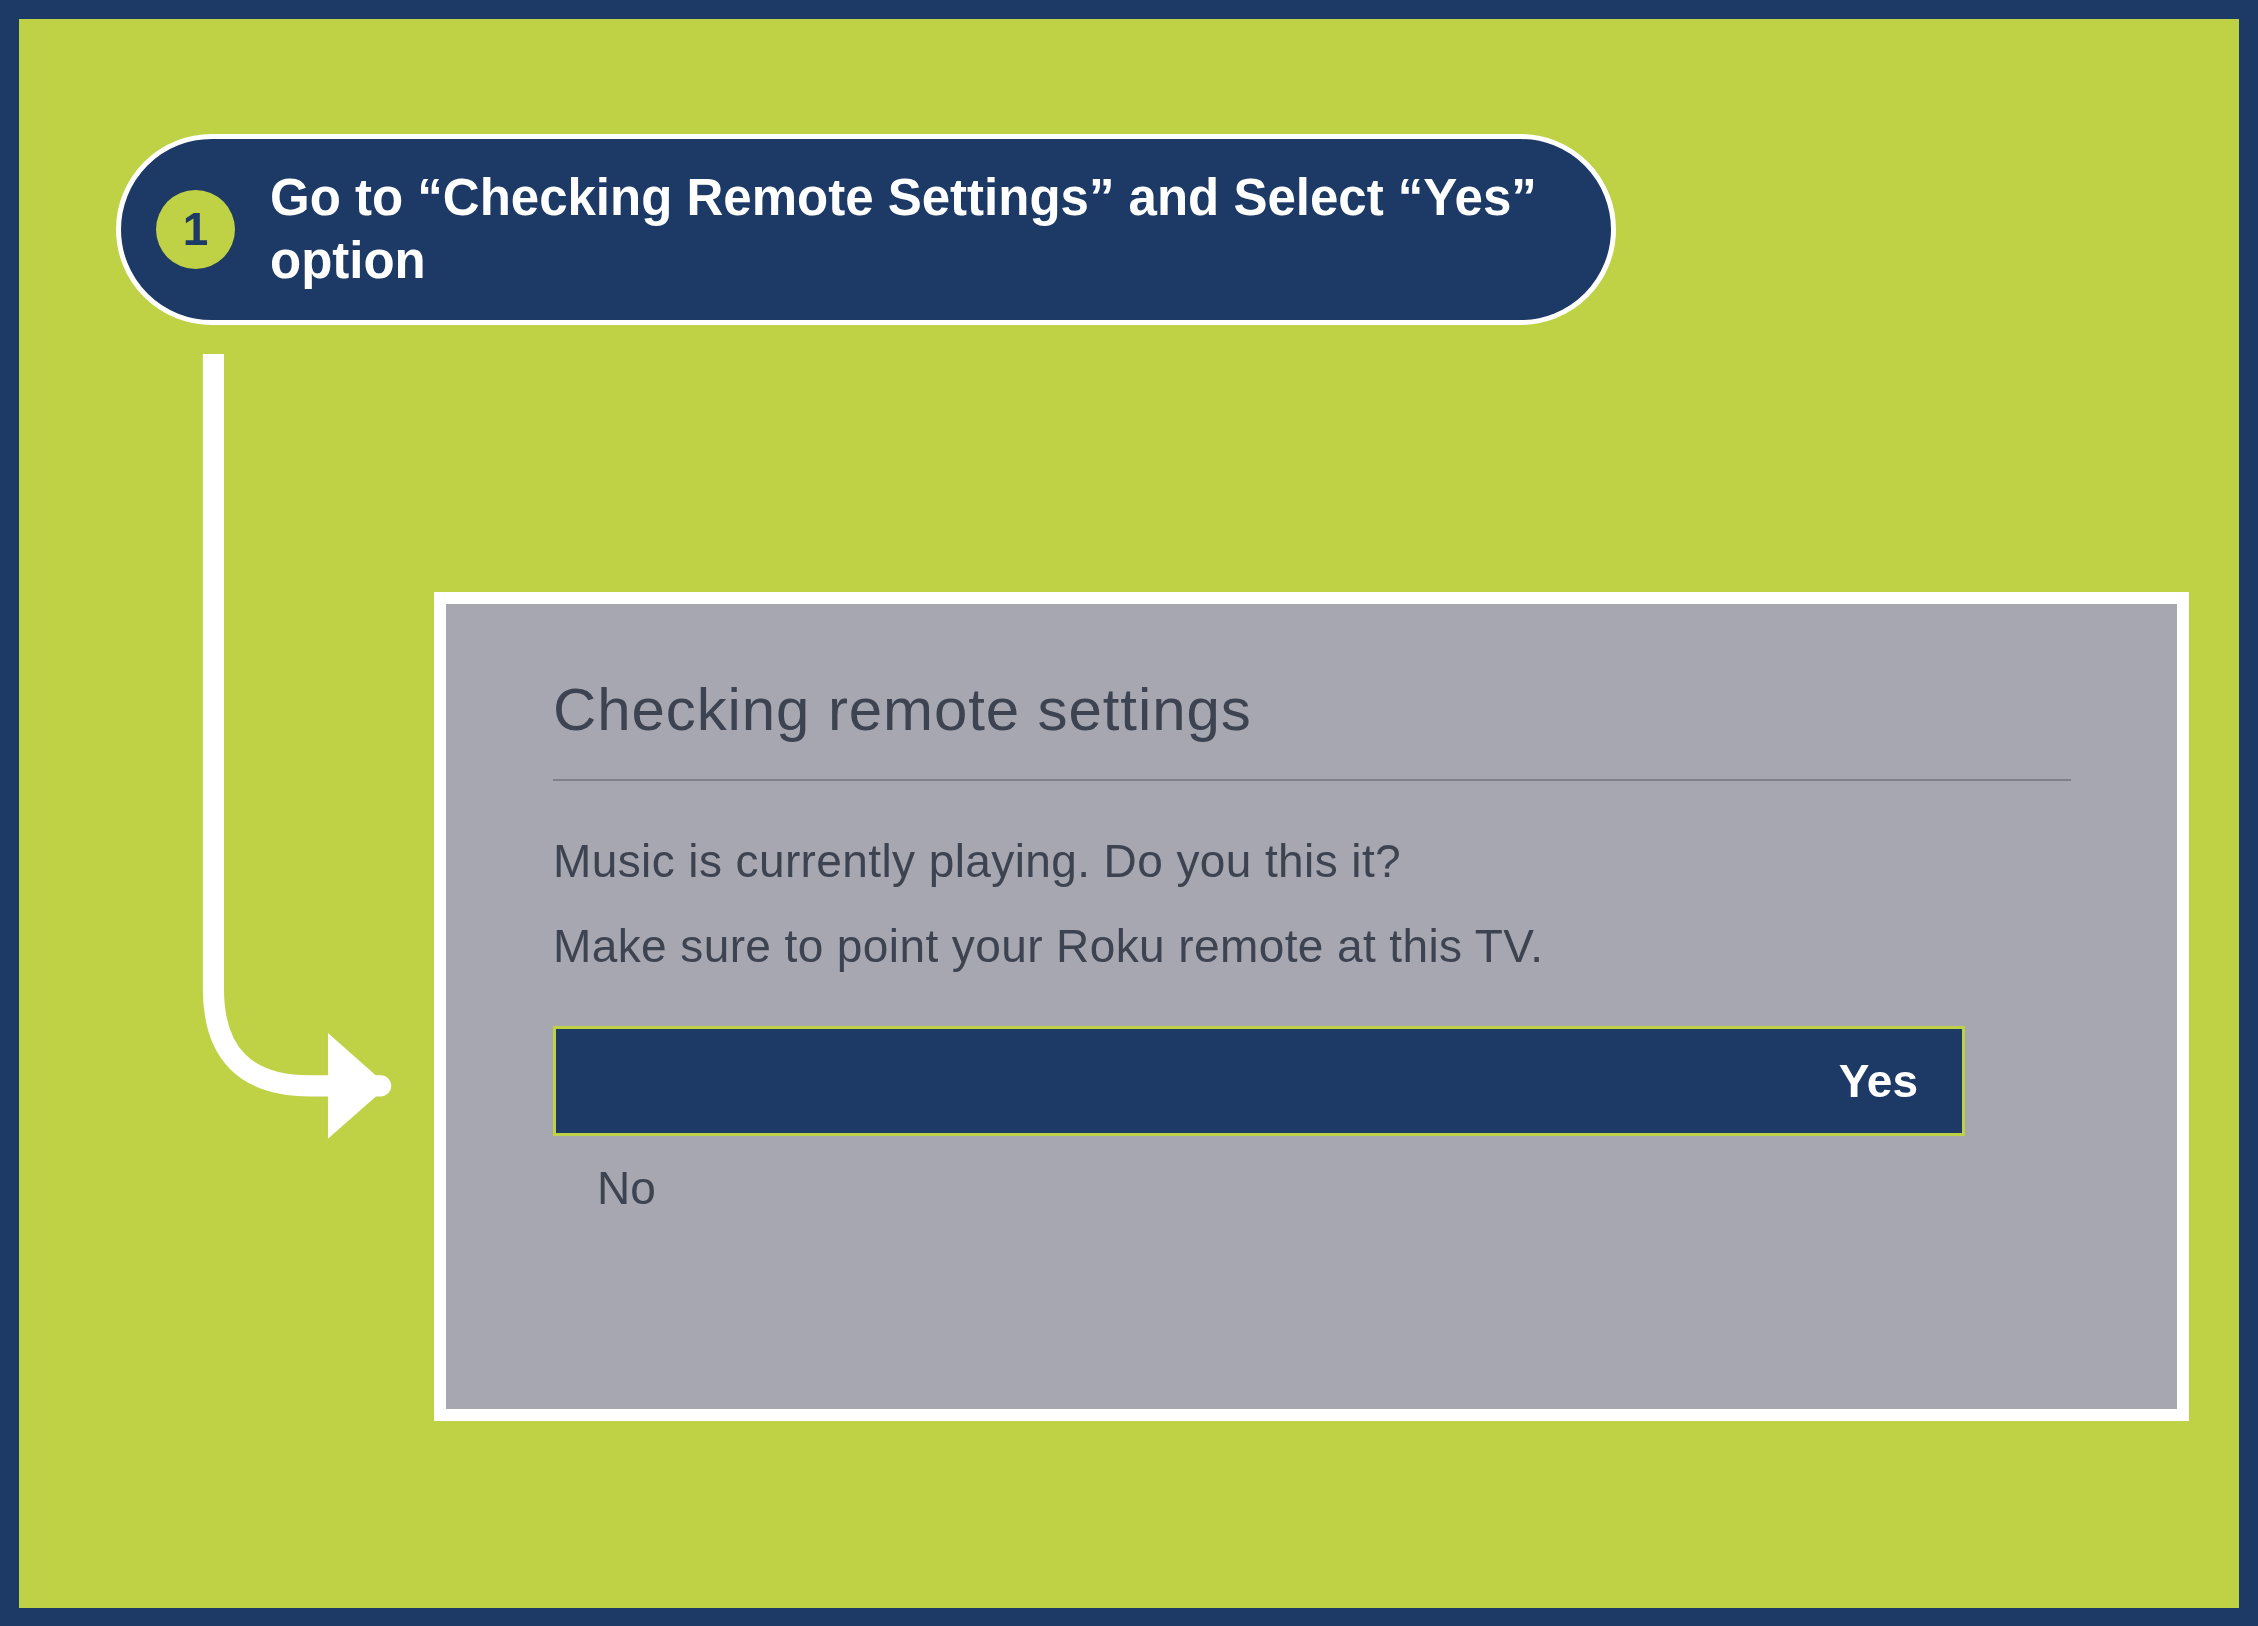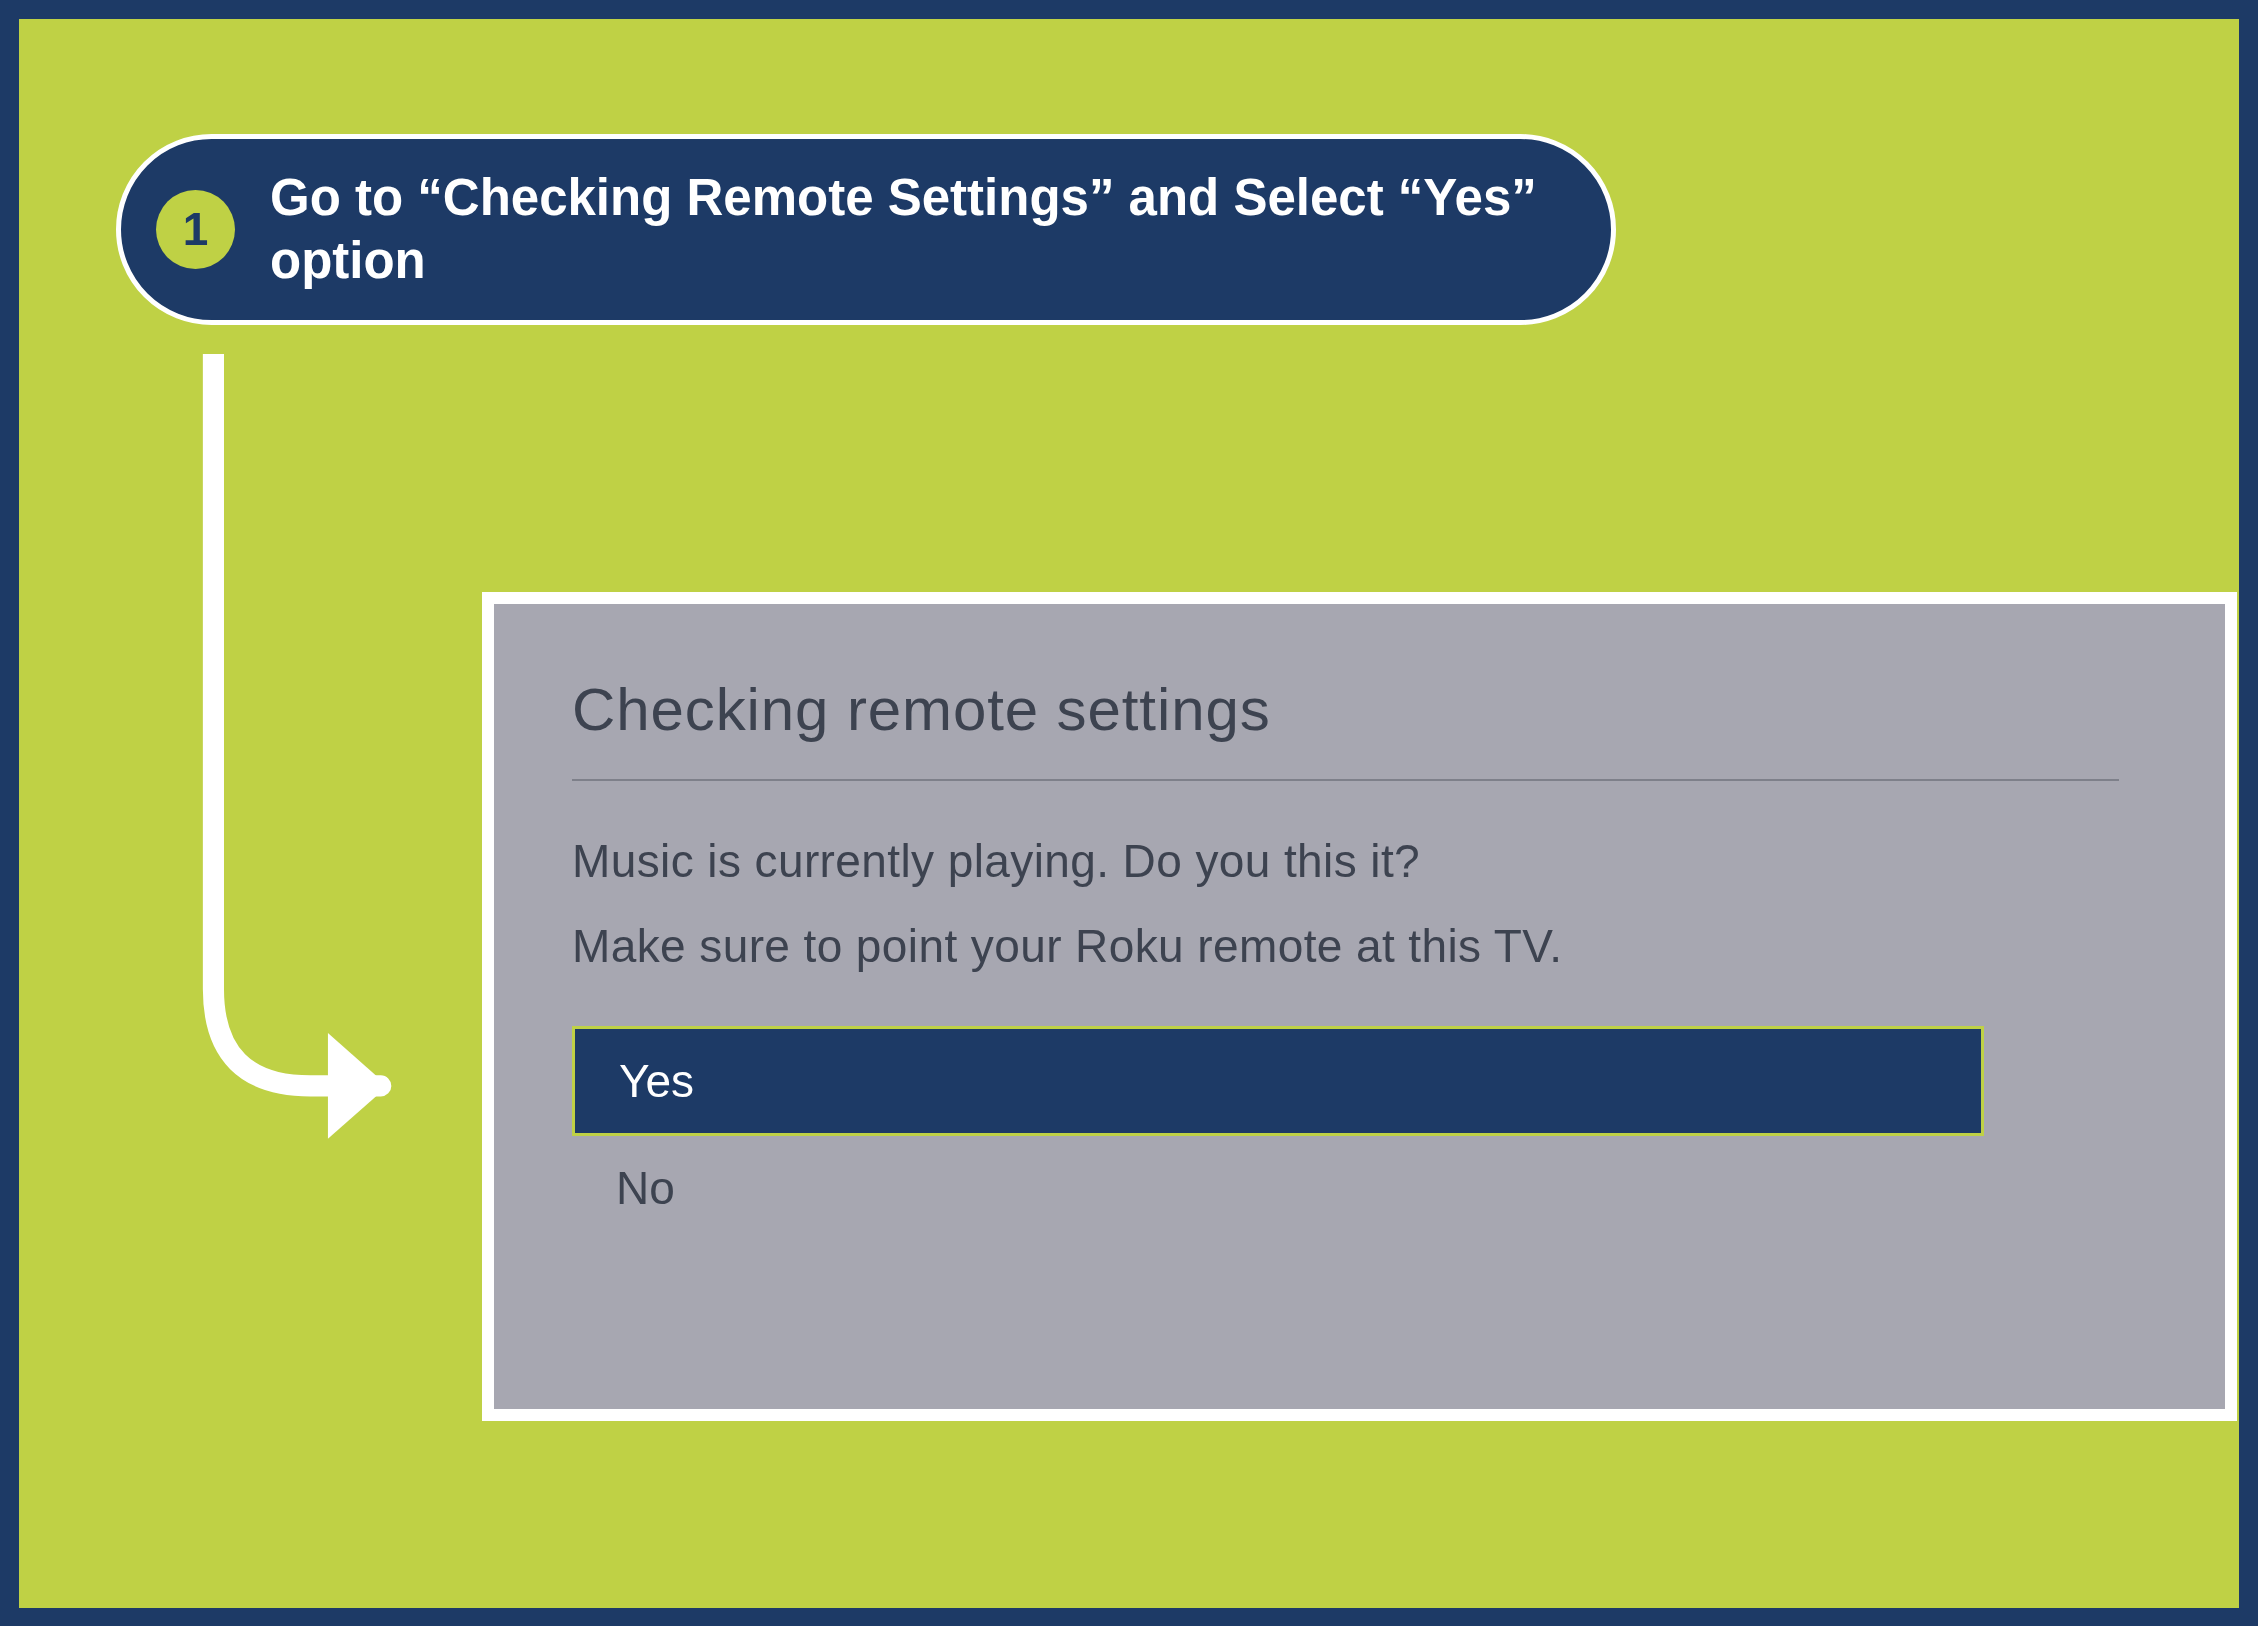--- a/index.html
+++ b/index.html
@@ -68,22 +68,21 @@
       height: 100%;
     }
     .dialog {
       position: absolute;
       top: 573px;
       left: 415px;
       width: 1755px;
       height: 829px;
       border: 12.4px solid #ffffff;
       background: #a7a7b1;
-      padding: 71px 106px 53px 78px;
-      margin-left: 48px;
+      padding: 71px 106px 53px 107px;
     }
     .dialog-title {
       color: #3d4350;
       font-size: 60px;
       font-weight: 400;
       letter-spacing: 0.9px;
       margin-bottom: 35px;
     }
     .dialog-hr {
       border: none;
@@ -101,22 +100,23 @@
     }
     .option {
       font-size: 46px;
       padding: 25px 44px;
       color: #3d4350;
       width: 1412px;
     }
     .option.selected {
       background: #1d3a66;
       color: #ffffff;
-      font-weight: 400;
+      font-weight: 700;
       border: 3.5px solid #bfd145;
+      text-align: right;
     }
     .footer-tab {
       position: absolute;
       bottom: -1.8px;
       right: -1.8px;
       background: #1d3a66;
       padding: 35px 88px 32px 124px;
       border-top-left-radius: 71px;
     }
     .footer-tab span {

